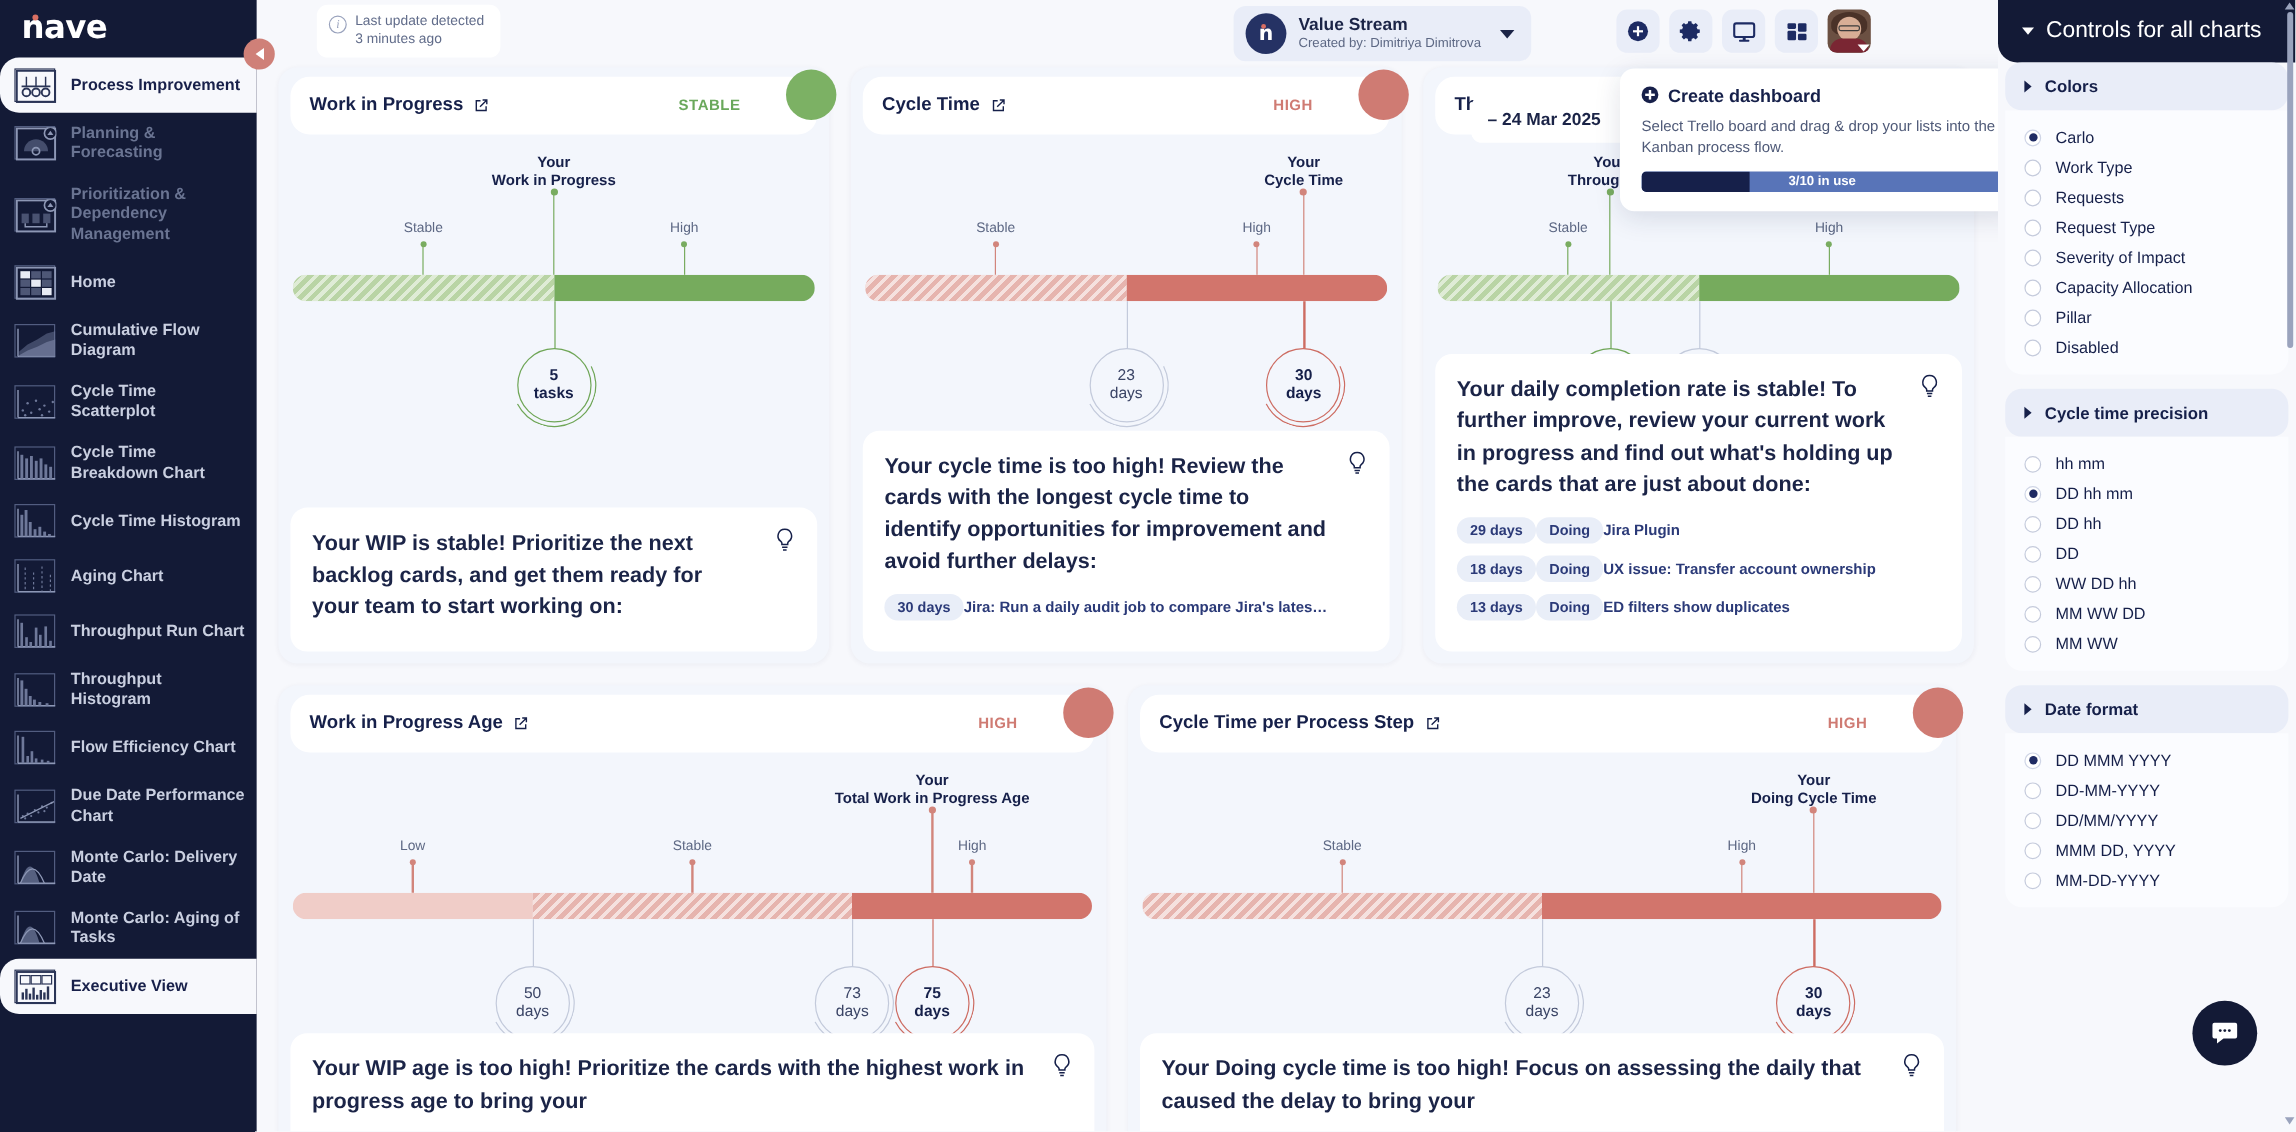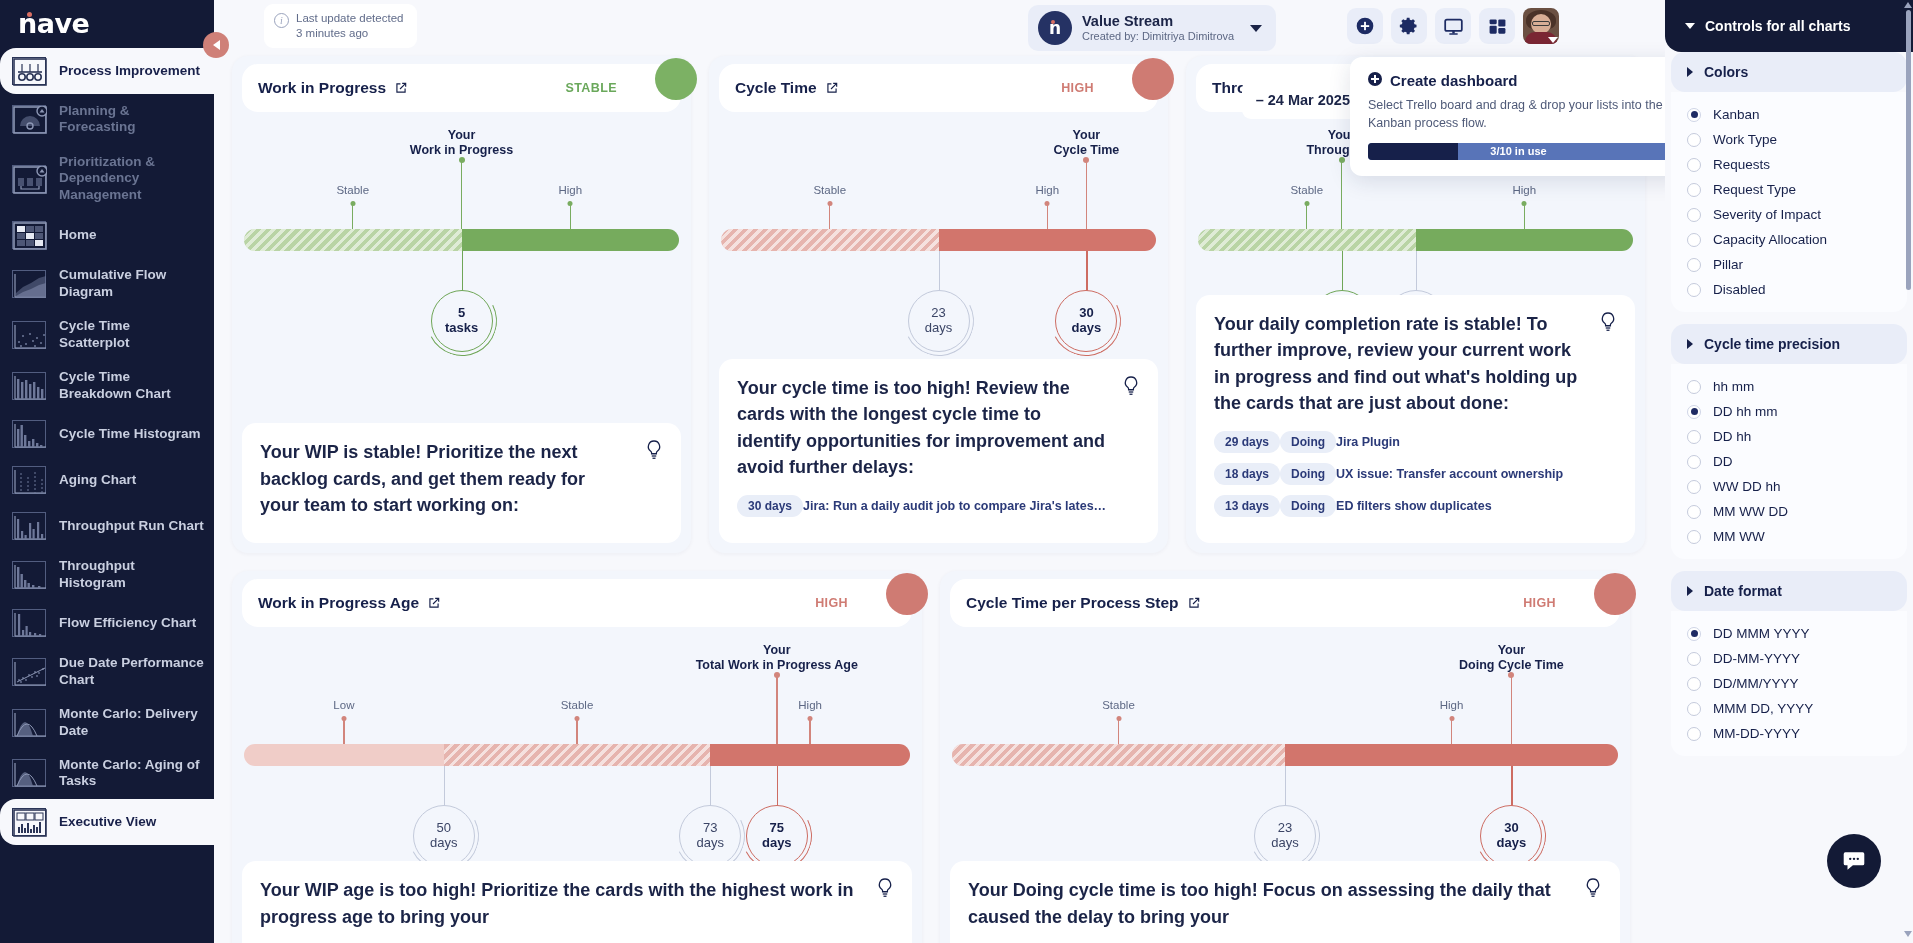--- a/index.html
+++ b/index.html
@@ -125,21 +125,21 @@
   .avatar-btn .hair { position:absolute; left:3px; top:2px; width:30px; height:20px; border-radius:50% 50% 40% 40%; background:#4a3228;}
   .avatar-btn .body { position:absolute; left:2px; bottom:0; width:32px; height:12px; border-radius:10px 10px 0 0; background:#7a2633;}
   .avatar-btn .glass { position:absolute; left:9px; top:13px; width:18px; height:5px; border:1px solid #3b3b3b; border-radius:2px;}
   .avatar-caret { position:absolute; right:1px; bottom:1px; width:0;height:0;
     border-left:5px solid transparent;border-right:5px solid transparent;border-top:6px solid #fff;}
 
   
   .date-range {
     position: absolute; right: 268px; top: 80px;
     background: #ffffff; border-radius: 9px;
-    display: flex; align-items: center; gap: 12px;
+    display: flex; align-items: center; gap: 28px;
     padding: 9px 14px; font-size: 14.5px; font-weight: 700; color: #1b2447;
     z-index: 2;
   }
 
   
   .create-tip {
     position: absolute; left: 1136px; top: 57px; width: 337px;
     background: #ffffff; border-radius: 12px; padding: 15px 18px 16px 18px;
     box-shadow: 0 5px 22px rgba(25,35,80,.13);
     z-index: 40;
@@ -273,21 +273,21 @@
   .r-text { font-size: 12.5px; font-weight: 700; color: #2b3a78; white-space: nowrap; overflow: hidden; text-overflow: ellipsis;}
 
   
   .controls {
     width: 248px; flex: 0 0 248px; height: 943px;
     background: #f7f8fc; position: relative; overflow: hidden;
   }
   .ctrl-head {
     background: #131a36; border-bottom-left-radius: 16px;
     height: 52px; display: flex; align-items: center; gap: 10px; padding-left: 20px;
-    color: #ffffff; font-size: 14px; font-weight: 700;
+    color: #ffffff; font-size: 19px; font-weight: 400;
   }
   .caret-down { width:0;height:0;border-left:5px solid transparent;border-right:5px solid transparent;border-top:6px solid #fff;}
   .caret-right { width:0;height:0;border-top:5px solid transparent;border-bottom:5px solid transparent;border-left:6px solid #16204a;}
   .ctrl-section-head {
     background: #e9edf8; border-radius: 14px;
     margin: 0 6px; height: 40px; display: flex; align-items: center; gap: 11px; padding-left: 16px;
     font-size: 14px; font-weight: 700; color: #16204a; cursor: pointer;
   }
   .ctrl-body { background: #fbfcff; border-radius: 0 0 14px 14px; margin: 0 6px; padding: 10px 0 10px 0; }
   .radio-row {
@@ -973,21 +973,21 @@
       <span>Controls for all charts</span>
     </div>
     <div id="ctrl-sections">
         <div class="ctrl-section-head">
           <span class="caret-right"></span>
           <span>Colors</span>
         </div>
         <div class="ctrl-body">
           <div class="radio-row">
             <span class="radio on"></span>
-            <span class="radio-label">Kanban</span>
+            <span class="radio-label">Carlo</span>
           </div>
           <div class="radio-row">
             <span class="radio"></span>
             <span class="radio-label">Work Type</span>
           </div>
           <div class="radio-row">
             <span class="radio"></span>
             <span class="radio-label">Requests</span>
           </div>
           <div class="radio-row">

